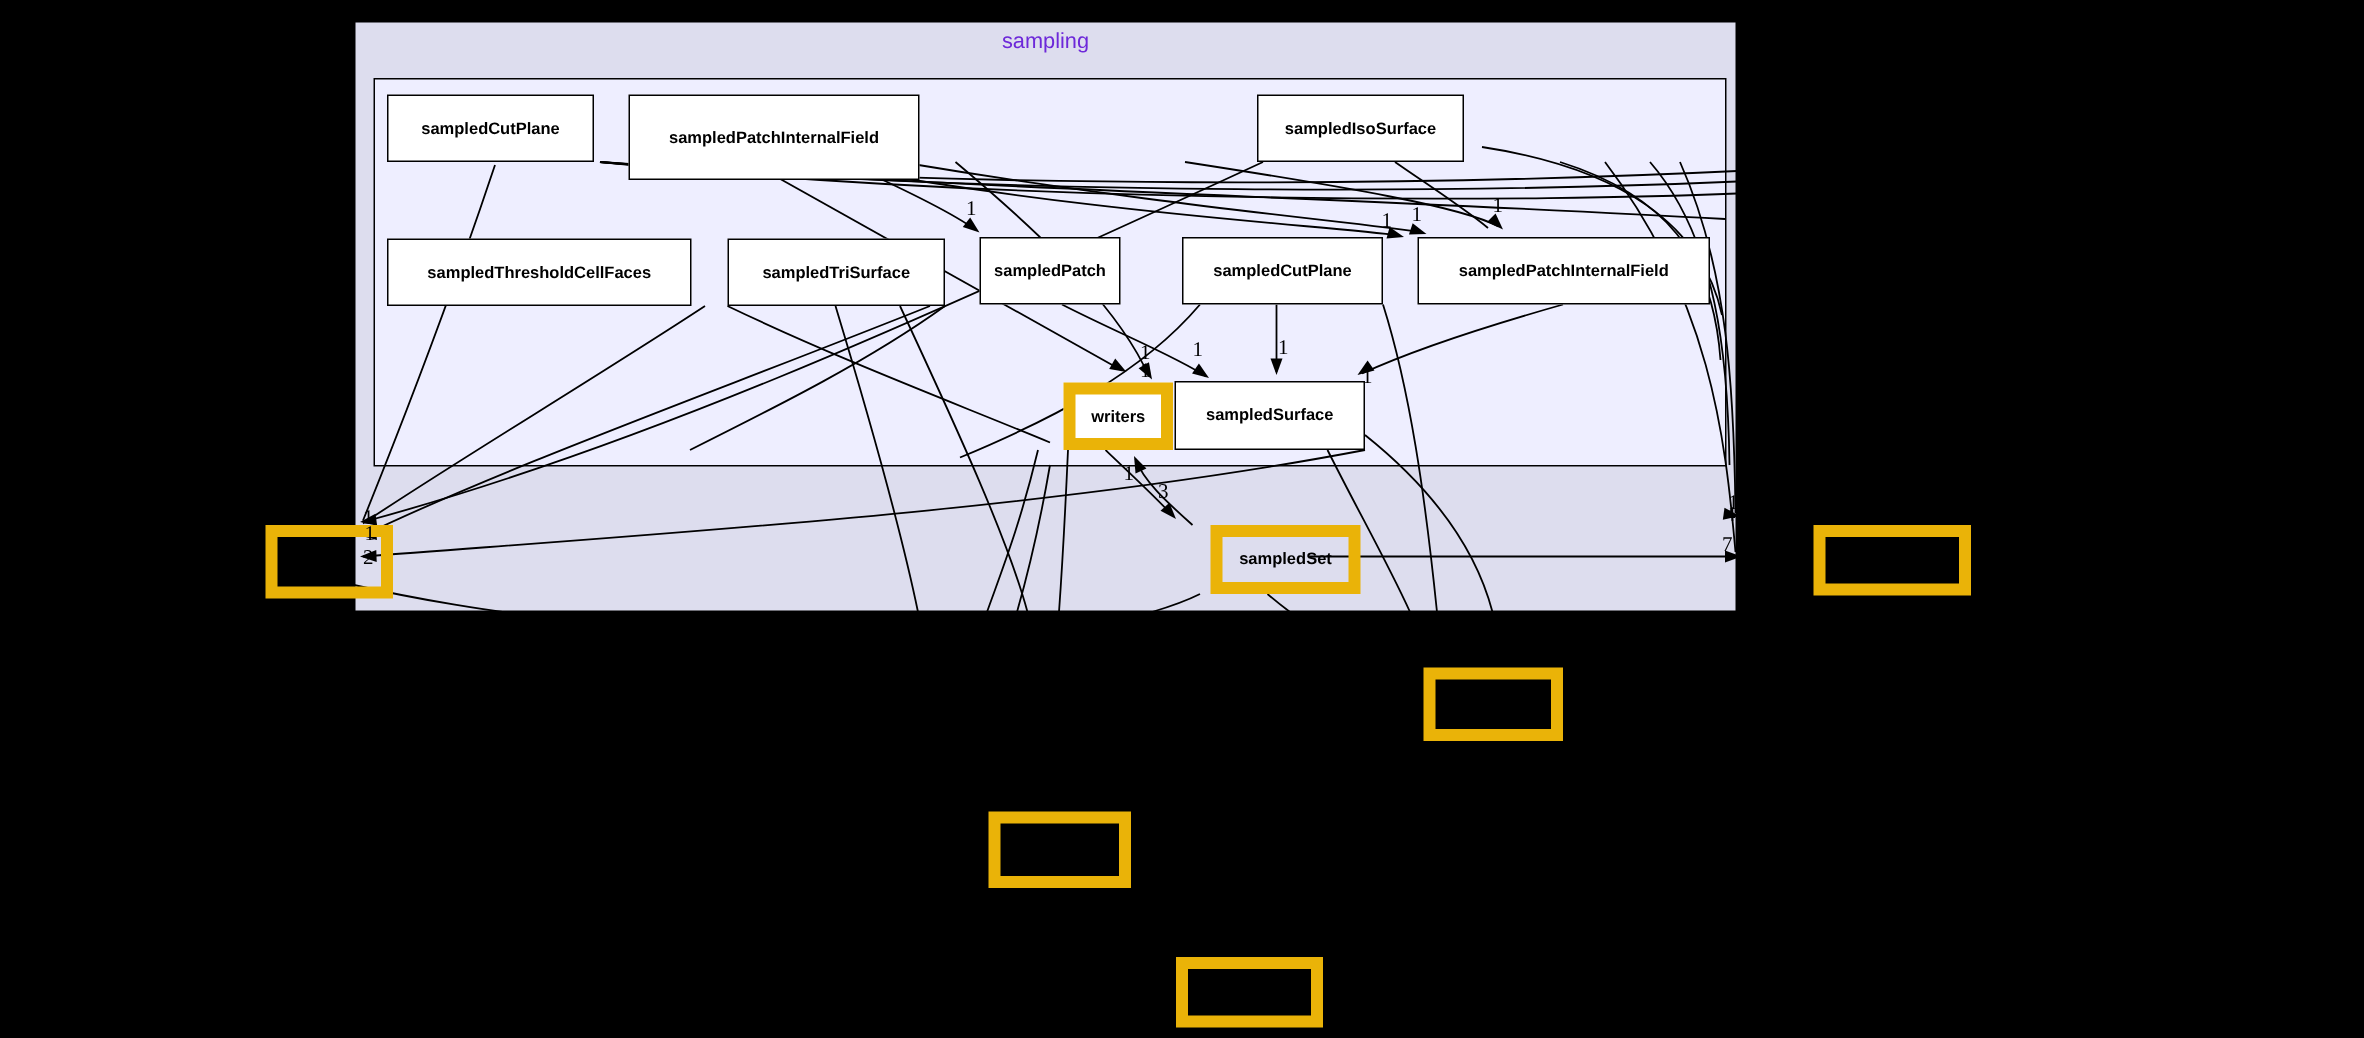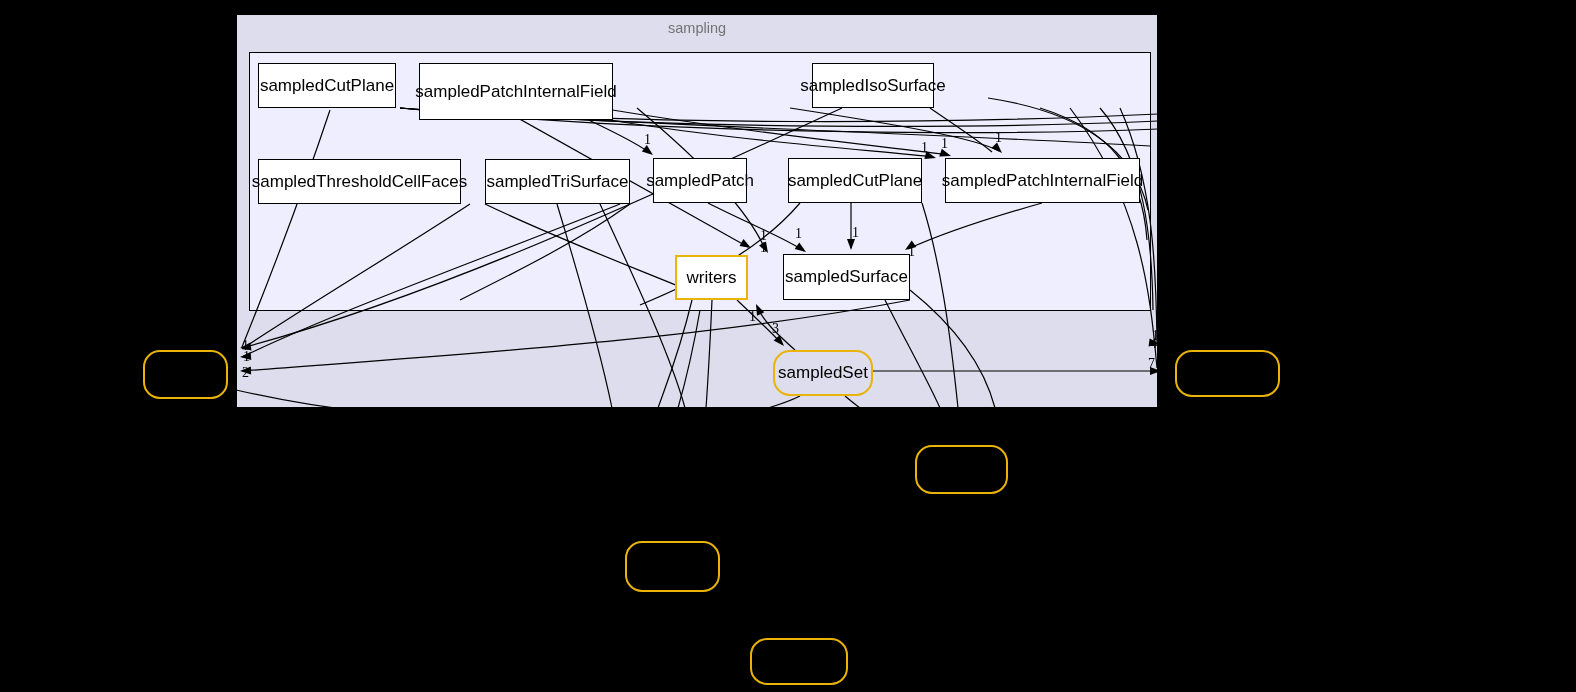--- a/index.html
+++ b/index.html
@@ -10,34 +10,34 @@
   .cluster-outer{
     position:absolute;left:236px;top:14px;width:922px;height:394px;
     background:#ddddee;border:1px solid #000;box-sizing:border-box;z-index:0;
   }
   .cluster-inner{
     position:absolute;left:12px;top:37px;width:902px;height:259px;
     background:#eeeeff;border:1px solid #000;box-sizing:border-box;z-index:1;
   }
   .cluster-title-outer{
     position:absolute;left:0;top:5px;width:100%;text-align:center;
-    font-size:14.5px;color:#737373;z-index:2;
+    font-size:14.5px;color:#6d28d9;z-index:2;
   }
   .cluster-title-inner{
     position:absolute;left:1010px;top:78px;width:130px;text-align:center;
     font-size:14px;color:#000;z-index:3;
   }
   svg.edges{position:absolute;left:0;top:0;z-index:2;pointer-events:none;}
   .node{
     position:absolute;box-sizing:border-box;background:#fff;border:1px solid #000;
     display:flex;align-items:center;justify-content:center;
-    font-size:17px;color:#000;z-index:3;white-space:nowrap;
+    font-size:11px;color:#000;z-index:3;white-space:nowrap;font-weight:bold;
   }
-  .node.red{border:2px solid #eab308;}
-  .node.ghost{background:transparent;border-radius:17px;}
+  .node.red{border:8px solid #eab308;margin-left:34px;}
+  .node.ghost{background:transparent;}
   .elabel{
     position:absolute;z-index:4;color:#000;
     font-family:"Liberation Serif",serif;font-size:14px;line-height:14px;
   }
 </style>
 </head>
 <body>
 
 <div class="stage">
 
@@ -106,21 +106,21 @@
       <polygon points="0,0 -11,-4 -11,4" transform="translate(1161,371) rotate(0)"></polygon>
       <polygon points="0,0 -11,-4 -11,4" transform="translate(1160,344) rotate(8)"></polygon>
       <polygon points="0,0 -11,-4 -11,4" transform="translate(240,348) rotate(172)"></polygon>
       <polygon points="0,0 -11,-4 -11,4" transform="translate(240,357) rotate(175)"></polygon>
       <polygon points="0,0 -11,-4 -11,4" transform="translate(240,371) rotate(178)"></polygon>
     </g>
   </svg>
 
   <div class="node" style="left:258px;top:63px;width:138px;height:45px">sampledCutPlane</div>
   <div class="node" style="left:419px;top:63px;width:194px;height:57px">sampledPatchInternalField</div>
-  <div class="node" style="left:812px;top:63px;width:122px;height:45px">sampledIsoSurface</div>
+  <div class="node" style="left:838px;top:63px;width:138px;height:45px">sampledIsoSurface</div>
 
   <div class="node" style="left:258px;top:159px;width:203px;height:45px">sampledThresholdCellFaces</div>
   <div class="node" style="left:485px;top:159px;width:145px;height:45px">sampledTriSurface</div>
   <div class="node" style="left:653px;top:158px;width:94px;height:45px">sampledPatch</div>
   <div class="node" style="left:788px;top:158px;width:134px;height:45px">sampledCutPlane</div>
   <div class="node" style="left:945px;top:158px;width:195px;height:45px">sampledPatchInternalField</div>
 
   <div class="node red" style="left:675px;top:255px;width:73px;height:45px">writers</div>
   <div class="node" style="left:783px;top:254px;width:127px;height:46px">sampledSurface</div>
 

